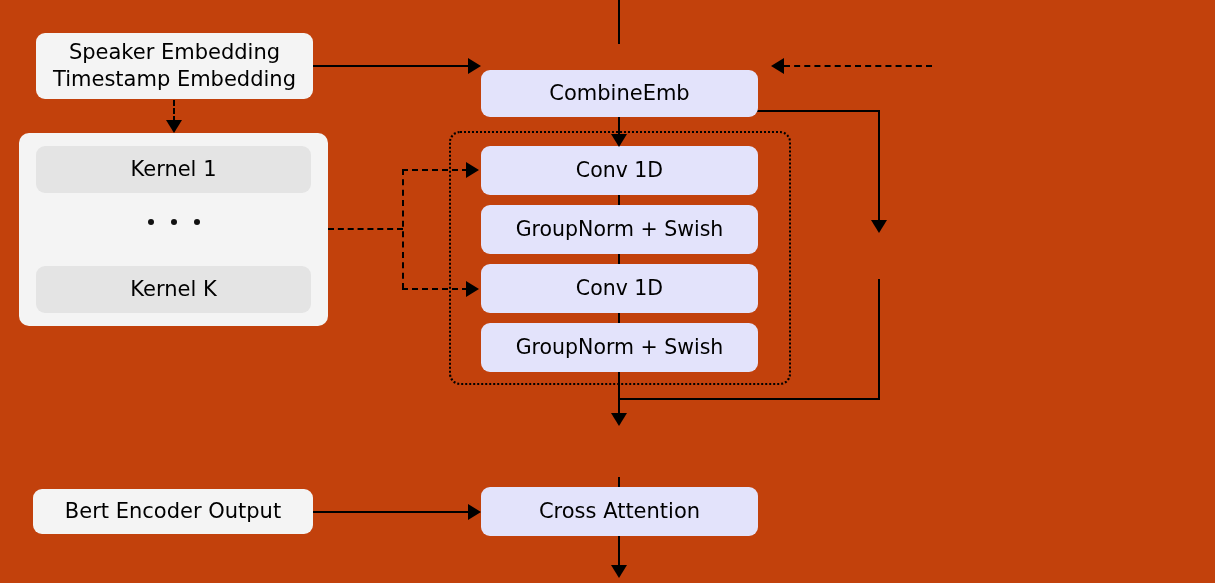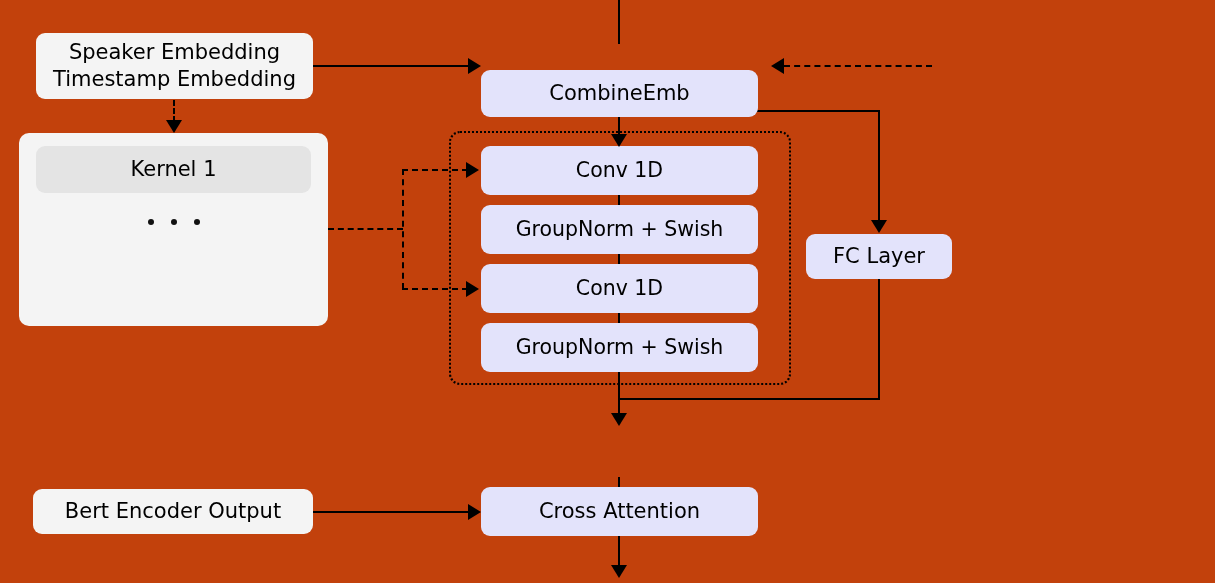--- a/index.html
+++ b/index.html
@@ -137,20 +137,21 @@
   <div class="node gray plain" style="left:19px; top:133px; width:309px; height:193px; background:#f4f4f4; border-radius:10px; display:block;"></div>
 
   <div class="node gray2 fs21" style="left:36px; top:146px; width:275px; height:47px;text-align:right;">Kernel 1</div>
 
   <div class="ellipsis" style="left:36px; top:210px; width:275px; height:24px;">
     <span></span>
       <span></span>
       <span></span>
   </div>
 
+  <div class="node gray2 fs21" style="left:36px; top:266px; width:275px; height:47px;">Kernel K</div>
 
   <div class="dln h" style="left:328px; top:228px; width:75px;"></div>
 
   <div class="dln v" style="left:402px; top:169px; height:120px;"></div>
 
   <div class="dln h" style="left:402px; top:169px; width:66px;"></div>
   <div class="arrow right" style="left:466px; top:162px;"></div>
 
   <div class="dln h" style="left:402px; top:288px; width:66px;"></div>
   <div class="arrow right" style="left:466px; top:281px;"></div>
@@ -173,21 +174,20 @@
   <div class="node blue fs20" style="left:481px; top:323px; width:277px; height:49px;">GroupNorm + Swish</div>
 
   <div class="ln v" style="left:618px; top:372px; height:52px;"></div>
   <div class="arrow down" style="left:611px; top:413px;"></div>
 
   <div class="ln h" style="left:618px; top:110px; width:262px;"></div>
 
   <div class="ln v" style="left:877.6px; top:110px; height:112px;"></div>
   <div class="arrow down" style="left:871px; top:220px;"></div>
 
-  <div class="node blue fs21" style="left:806px; top:234px; width:146px; height:45px;">FC Layer</div>
 
   <div class="ln v" style="left:877.6px; top:279px; height:121px;"></div>
   <div class="ln h" style="left:618px; top:398px; width:262px;"></div>
 
 
   <div class="ln v" style="left:618px; top:477px; height:11px;"></div>
 
   <div class="node gray fs21" style="left:33px; top:489px; width:280px; height:45px;">Bert Encoder Output</div>
 
   <div class="node blue fs21" style="left:481px; top:487px; width:277px; height:49px;">Cross Attention</div>

